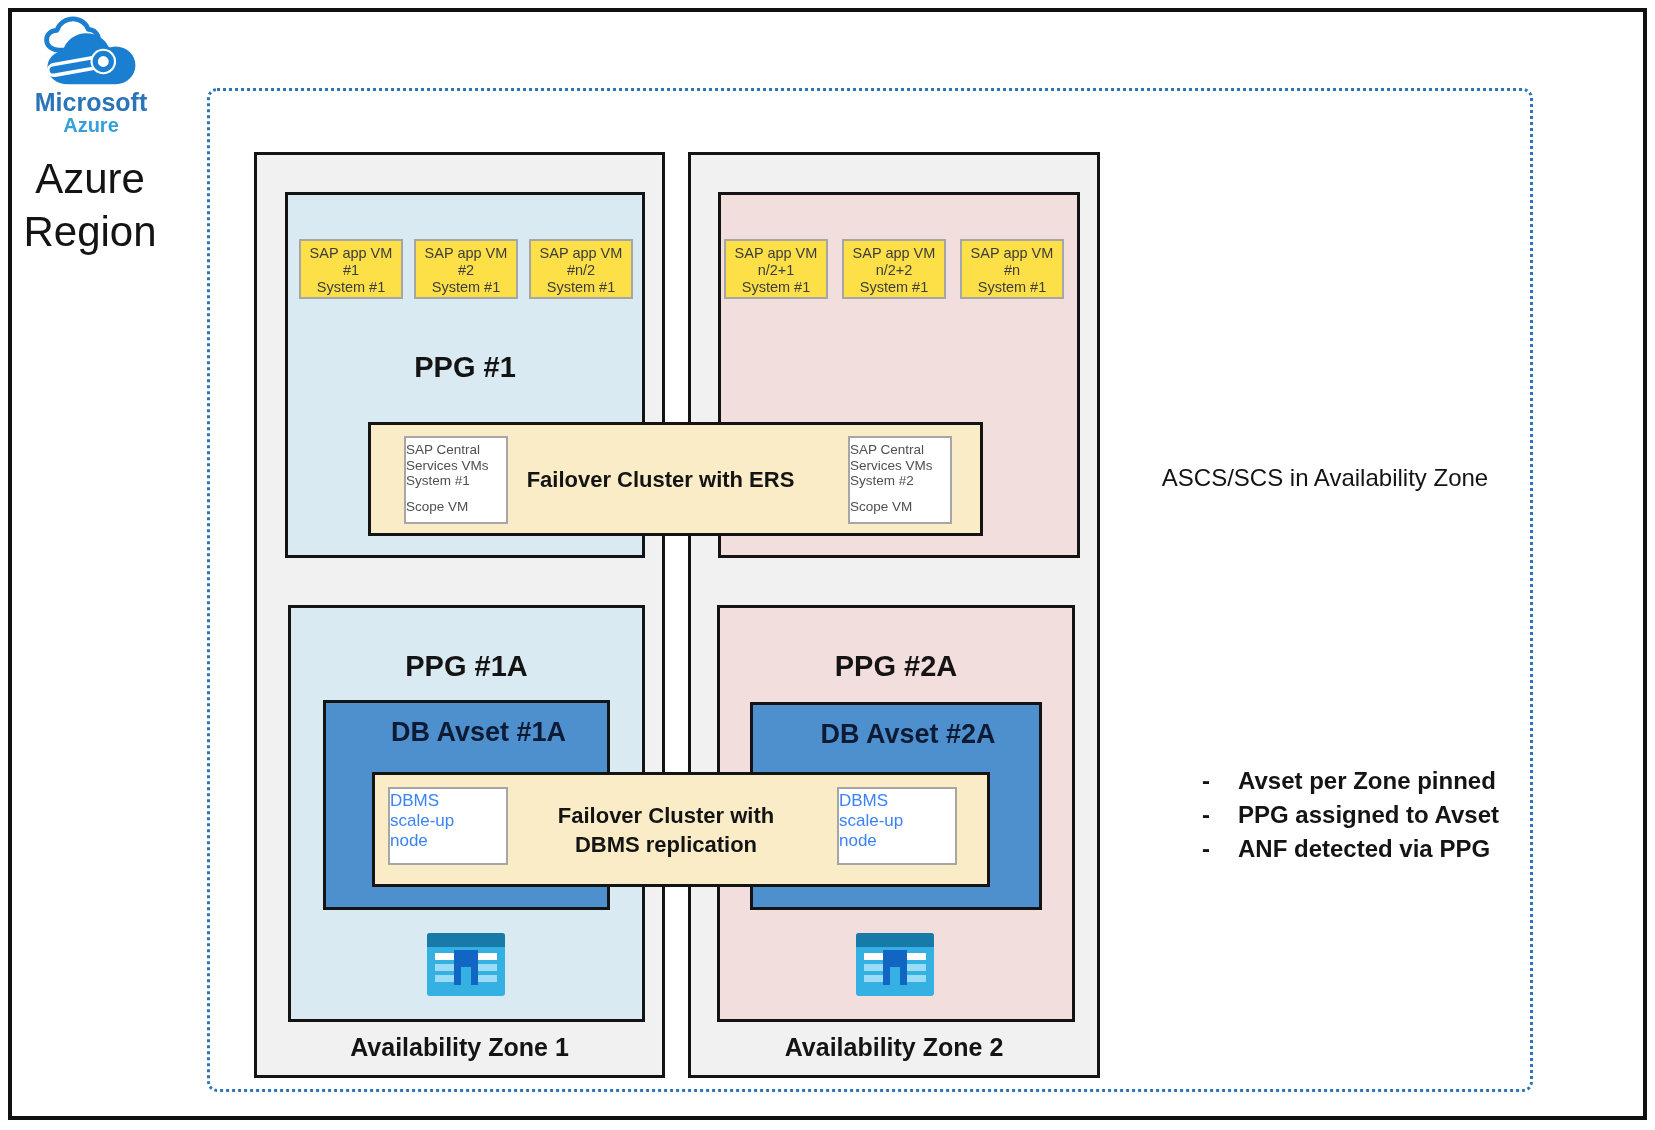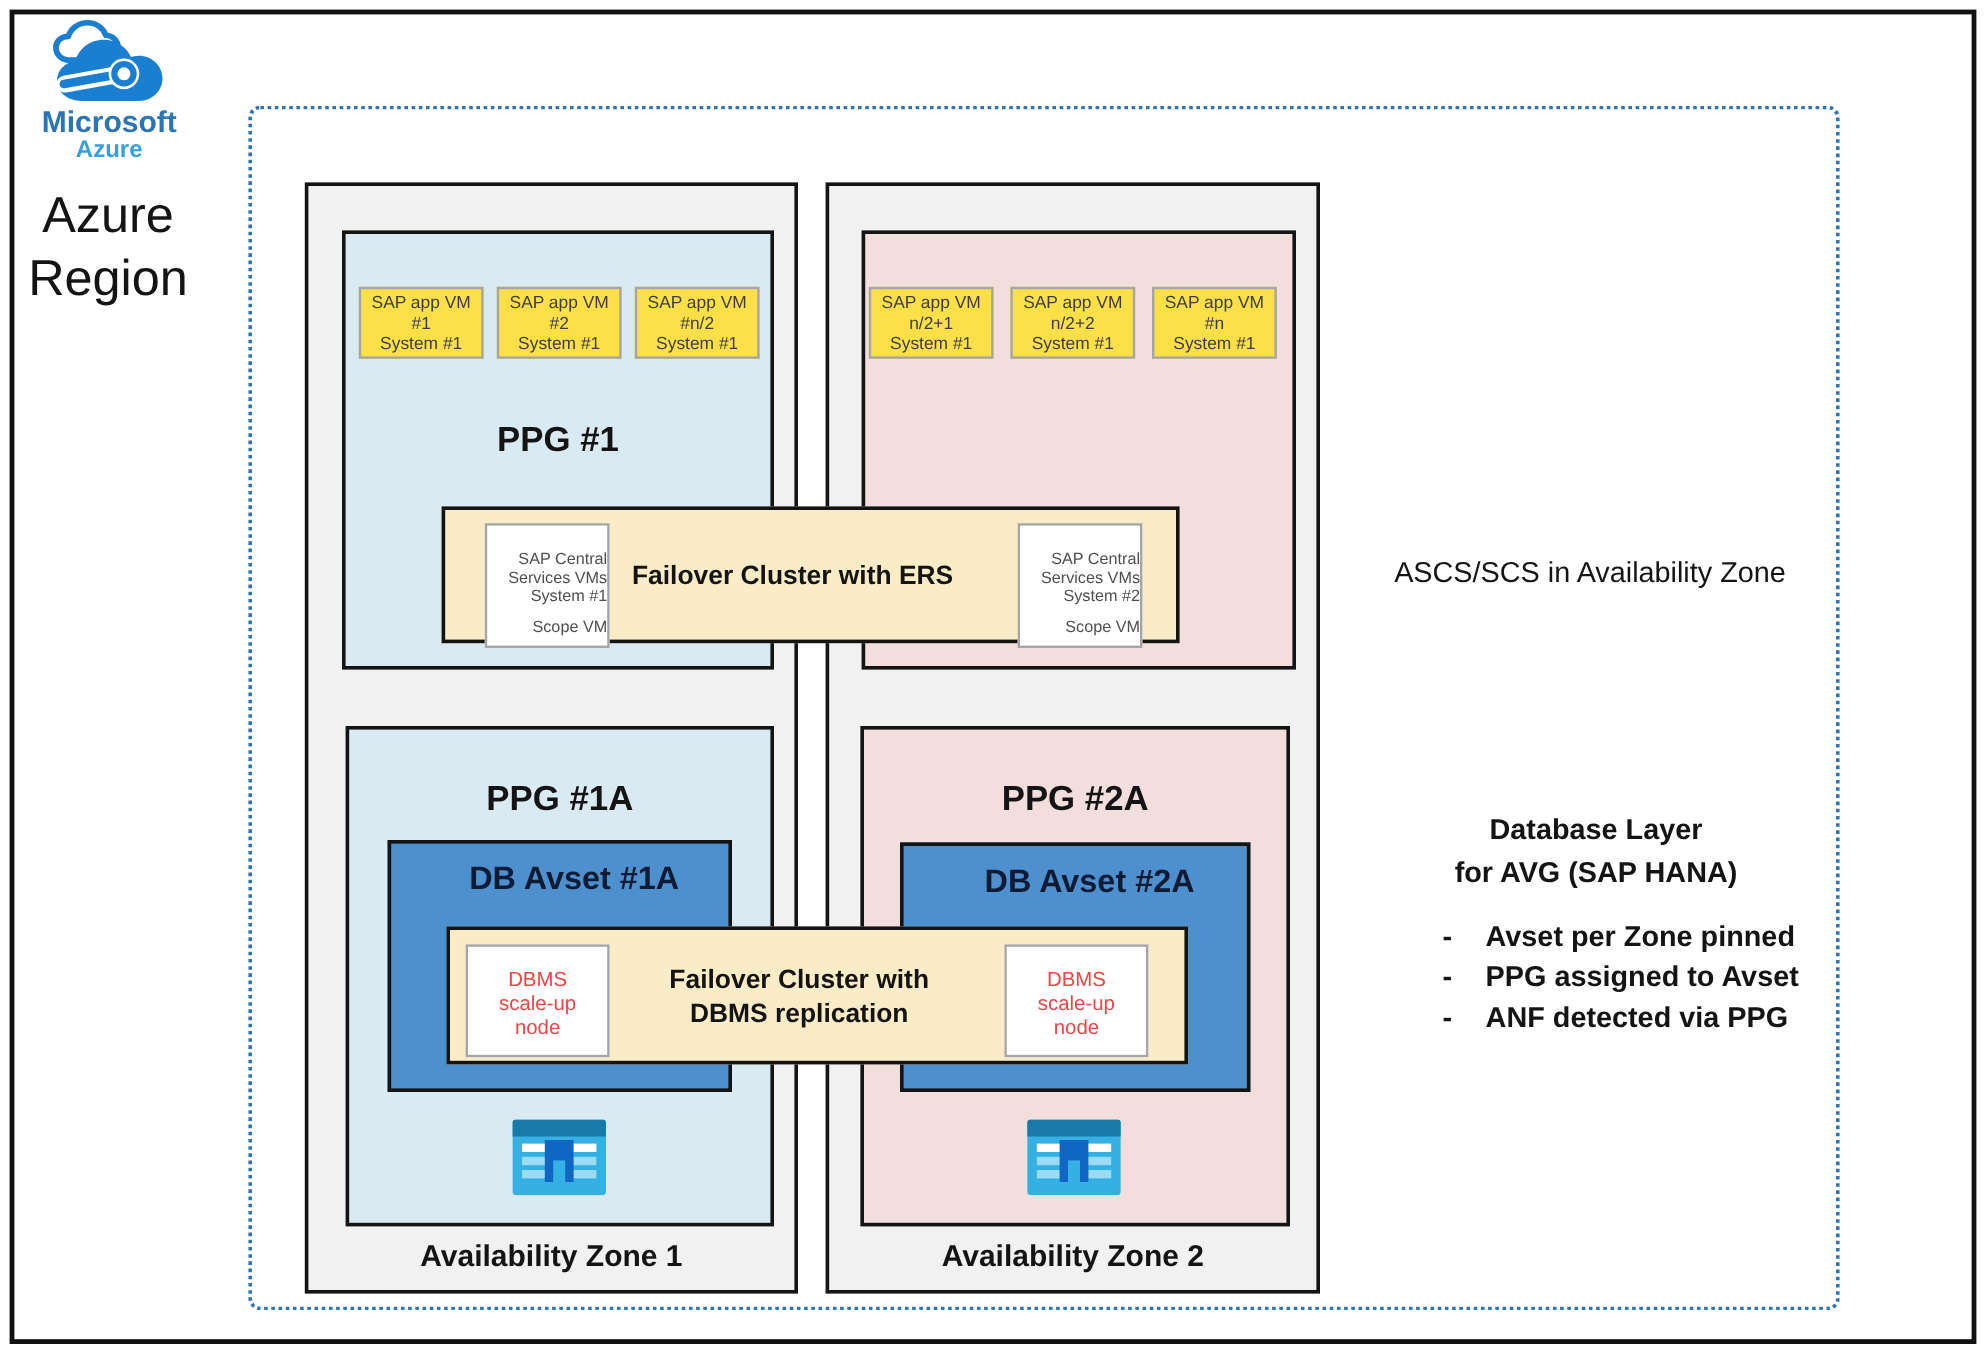--- a/index.html
+++ b/index.html
@@ -49,26 +49,26 @@
   .avset-label{position:absolute;top:14px;left:0;right:0;text-align:center;
                font-size:27px;font-weight:600;color:#0e1b35;padding-left:24px;}
 
   
   .band{position:absolute;background:#faecc6;border:3px solid #141414;z-index:6;}
   .band-ers{left:368px;top:422px;width:609px;height:108px;}
   .band-dbms{left:372px;top:772px;width:612px;height:109px;}
   .band-label{position:absolute;left:120px;right:150px;top:50%;transform:translateY(-50%);
               text-align:center;font-size:22px;line-height:29px;font-weight:600;color:#141414;}
   .csbox{position:absolute;width:100px;height:80px;background:#fff;border:2px solid #a6a6a6;
-         text-align:right;font-size:13.5px;line-height:15.5px;color:#4f4f4f;padding-top:20px;}
+         text-align:left;font-size:13.5px;line-height:15.5px;color:#4f4f4f;padding-top:4px;}
   .cs-left{left:33px;top:11px;}
   .cs-right{left:477px;top:11px;}
   .cs-scope{margin-top:10px;}
   .dbbox{position:absolute;width:116px;height:72px;background:#fff;border:2px solid #a6a6a6;
-         text-align:center;font-size:17px;line-height:20px;color:#ef4444;padding-top:18px;}
+         text-align:left;font-size:17px;line-height:20px;color:#3b82f6;padding-top:2px;}
   .db-left{left:13px;top:12px;}
   .db-right{left:462px;top:12px;}
 
   
   .anf{position:absolute;width:78px;height:63px;z-index:4;}
   .anf1{left:427px;top:933px;}
   .anf2{left:856px;top:933px;}
 
   
   .ann{position:absolute;color:#141414;}
@@ -218,24 +218,20 @@
       <path d="M3,0 h72 a3,3 0 0 1 3,3 v11 H0 V3 a3,3 0 0 1 3,-3 Z" fill="#187aa8"></path>
       <rect x="8" y="20" width="62" height="7" fill="#ffffff"></rect>
       <rect x="8" y="31" width="62" height="7" fill="#9adcf5"></rect>
       <rect x="8" y="42" width="62" height="7" fill="#9adcf5"></rect>
       <rect x="27" y="17" width="24" height="35" fill="#1166c4"></rect>
       <rect x="34" y="34" width="10" height="18" fill="#35b0e2"></rect>
     </svg>
   </div>
 
   <div class="ann ann-ascs">ASCS/SCS in Availability Zone</div>
-  <div class="ann ann-db">
-    <div>Database Layer</div>
-    <div>for AVG (SAP HANA)</div>
-  </div>
   <div class="ann bullets">
     <div class="bullet-row">
       <span class="bdash">-</span>
       <span>Avset per Zone pinned</span>
     </div>
     <div class="bullet-row">
       <span class="bdash">-</span>
       <span>PPG assigned to Avset</span>
     </div>
     <div class="bullet-row">

